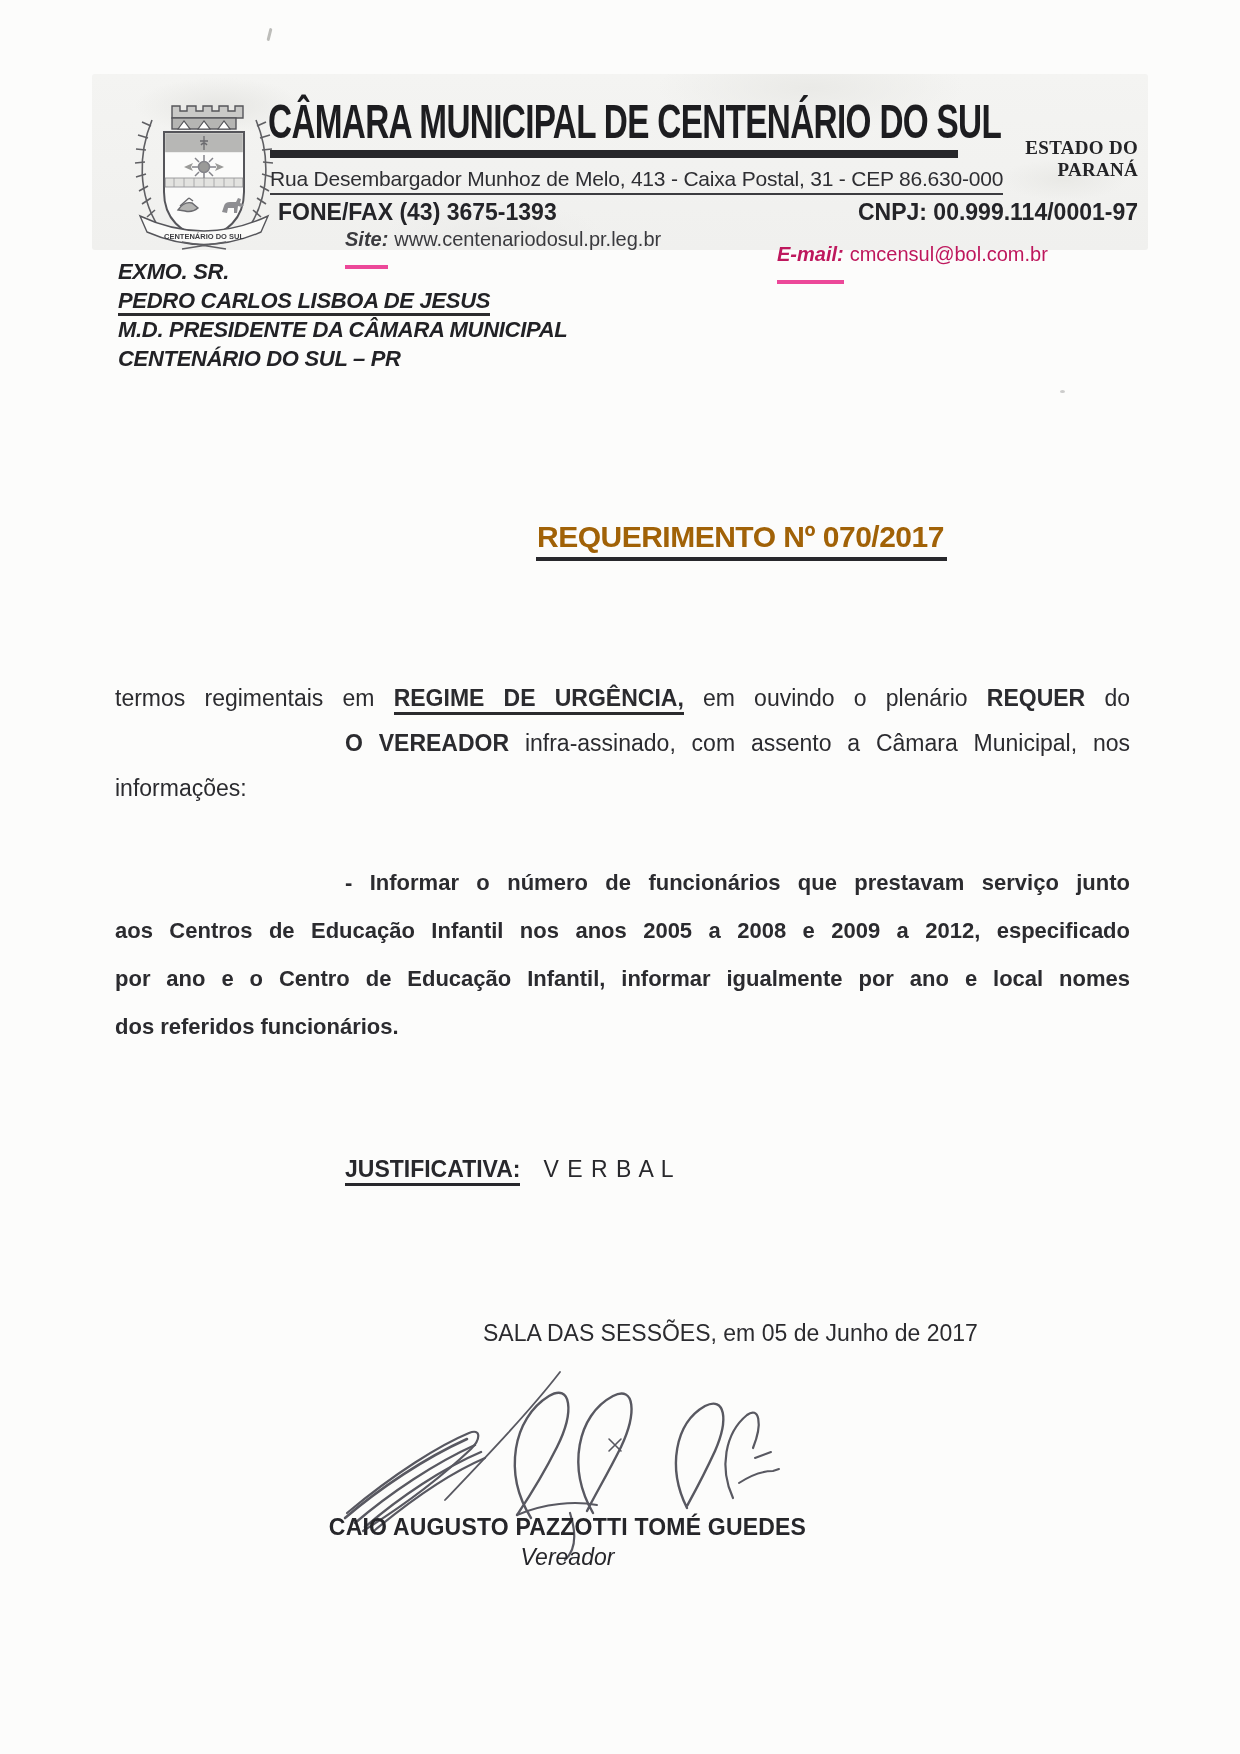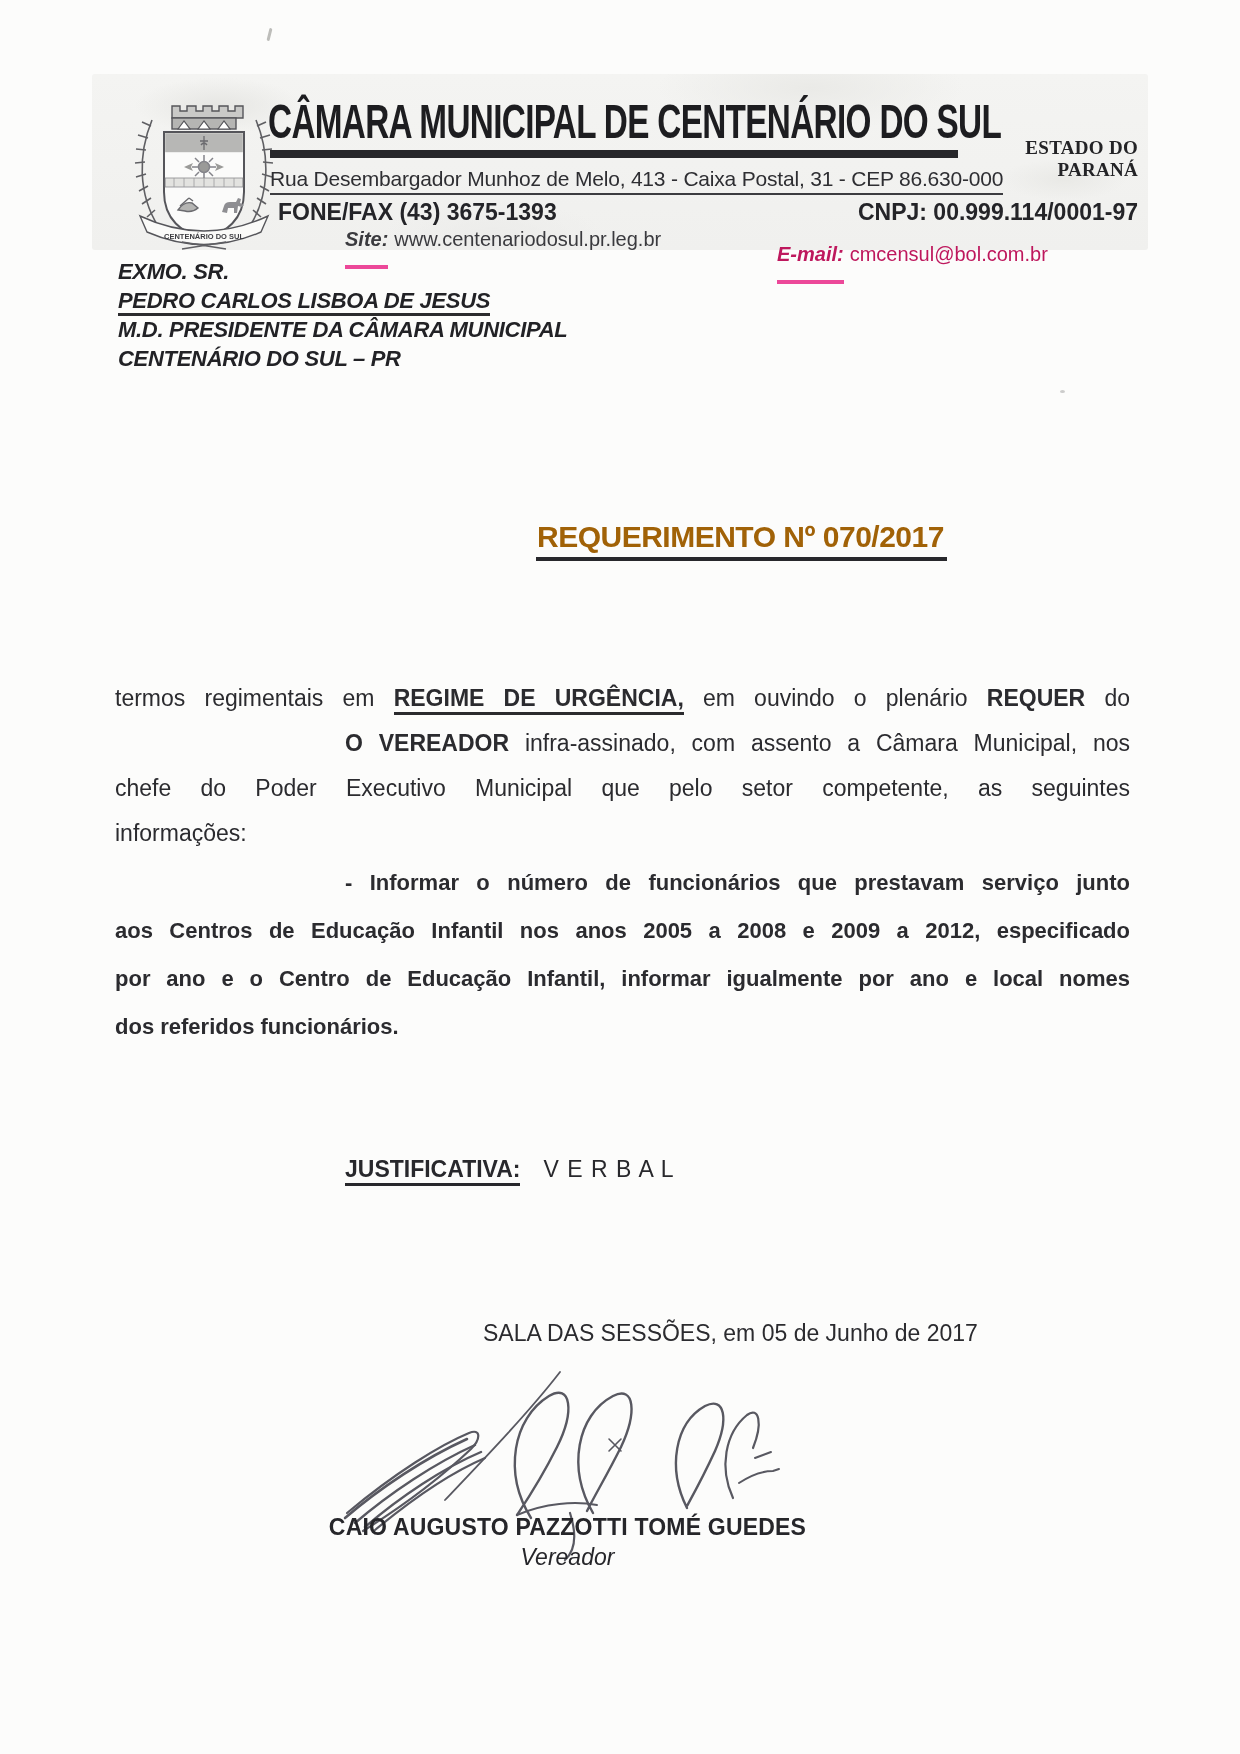--- a/index.html
+++ b/index.html
@@ -138,21 +138,20 @@
     <div>CENTENÁRIO DO SUL – PR</div>
   </div>
 
   <div class="doc-title">
     <span>REQUERIMENTO Nº 070/2017</span>
   </div>
 
   <div class="para para1">
     <div class="jline"><span>termos regimentais em </span><span class="u2">REGIME DE URGÊNCIA,</span><span> em ouvindo o plenário </span><span class="b">REQUER</span><span> do</span></div>
     <div class="jline"><span class="ind"></span><span class="b">O VEREADOR</span><span> infra-assinado, com assento a Câmara Municipal, nos</span></div>
-    <div class="jline">chefe do Poder Executivo Municipal que pelo setor competente, as seguintes</div>
     <div class="lline">informações:</div>
   </div>
 
   <div class="para para2">
     <div class="jline"><span class="ind"></span><span>- Informar o número de funcionários que prestavam serviço junto</span></div>
     <div class="jline">aos Centros de Educação Infantil nos anos 2005 a 2008 e 2009 a 2012, especificado</div>
     <div class="jline">por ano e o Centro de Educação Infantil, informar igualmente por ano e local nomes</div>
     <div class="lline">dos referidos funcionários.</div>
   </div>
 

